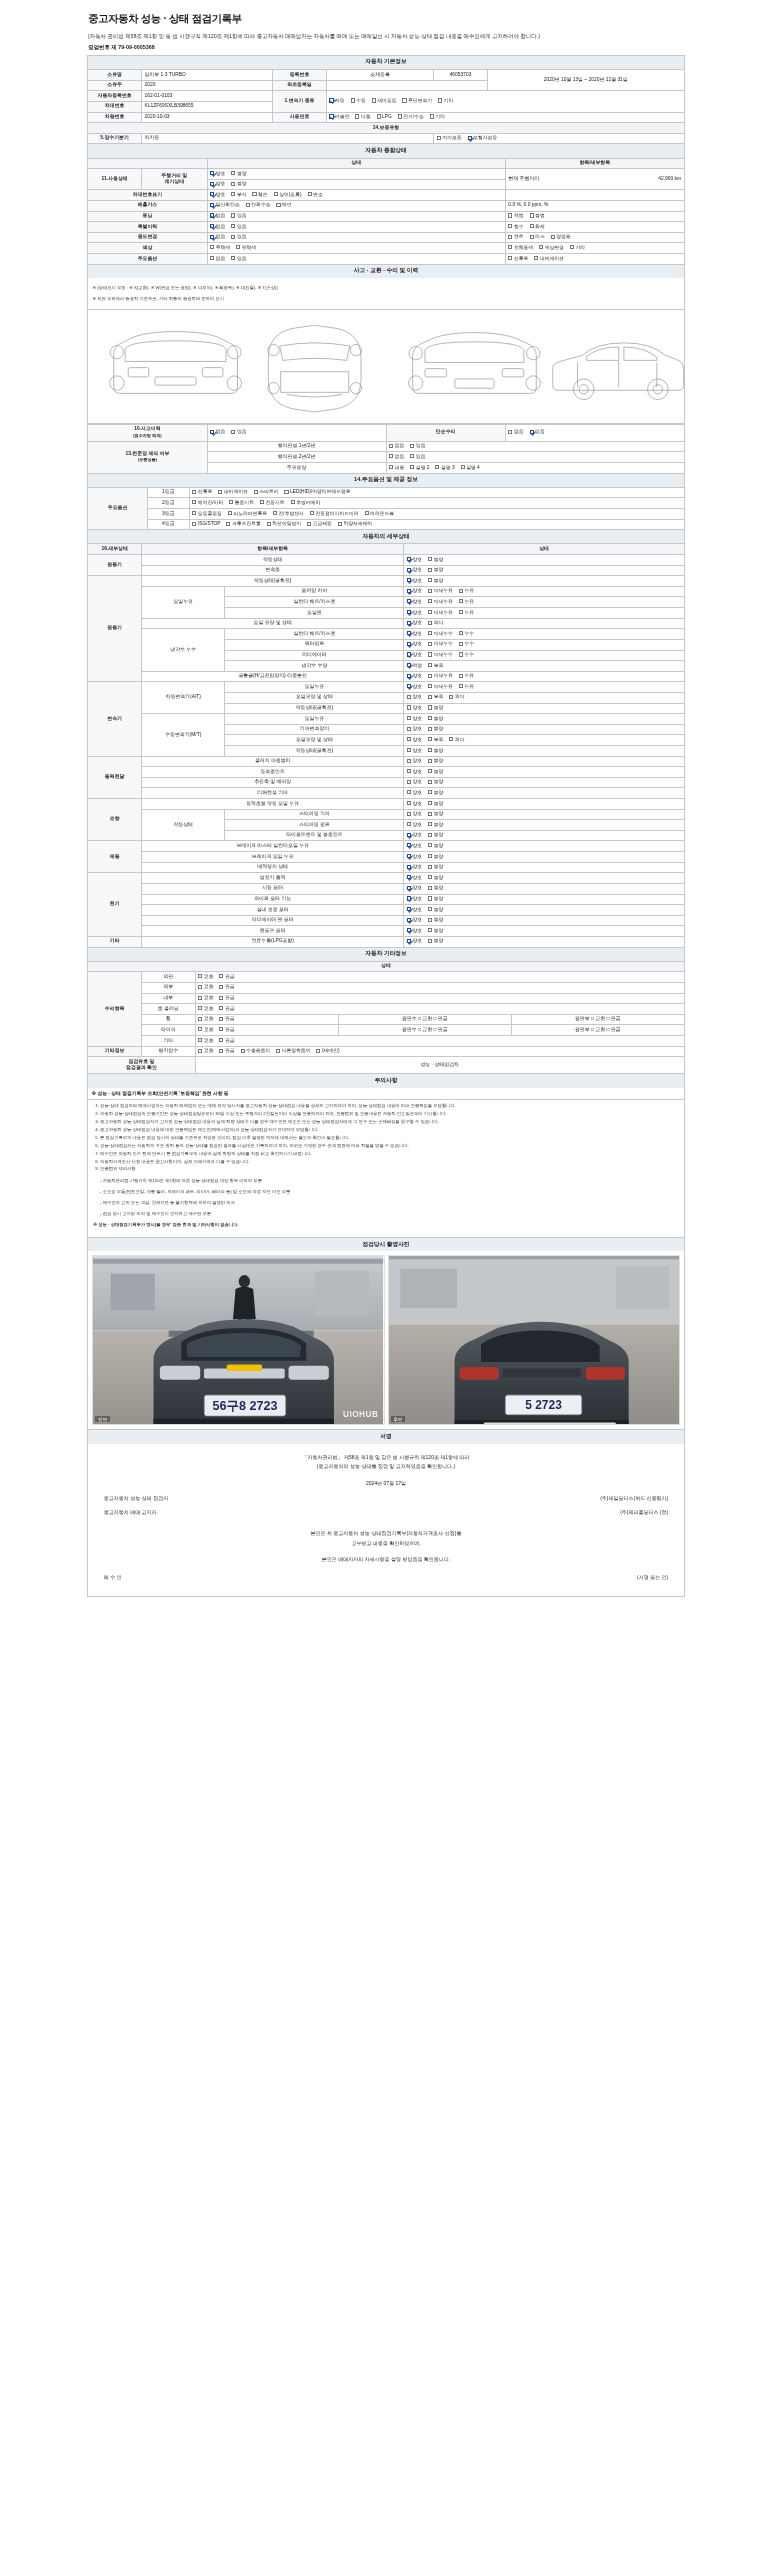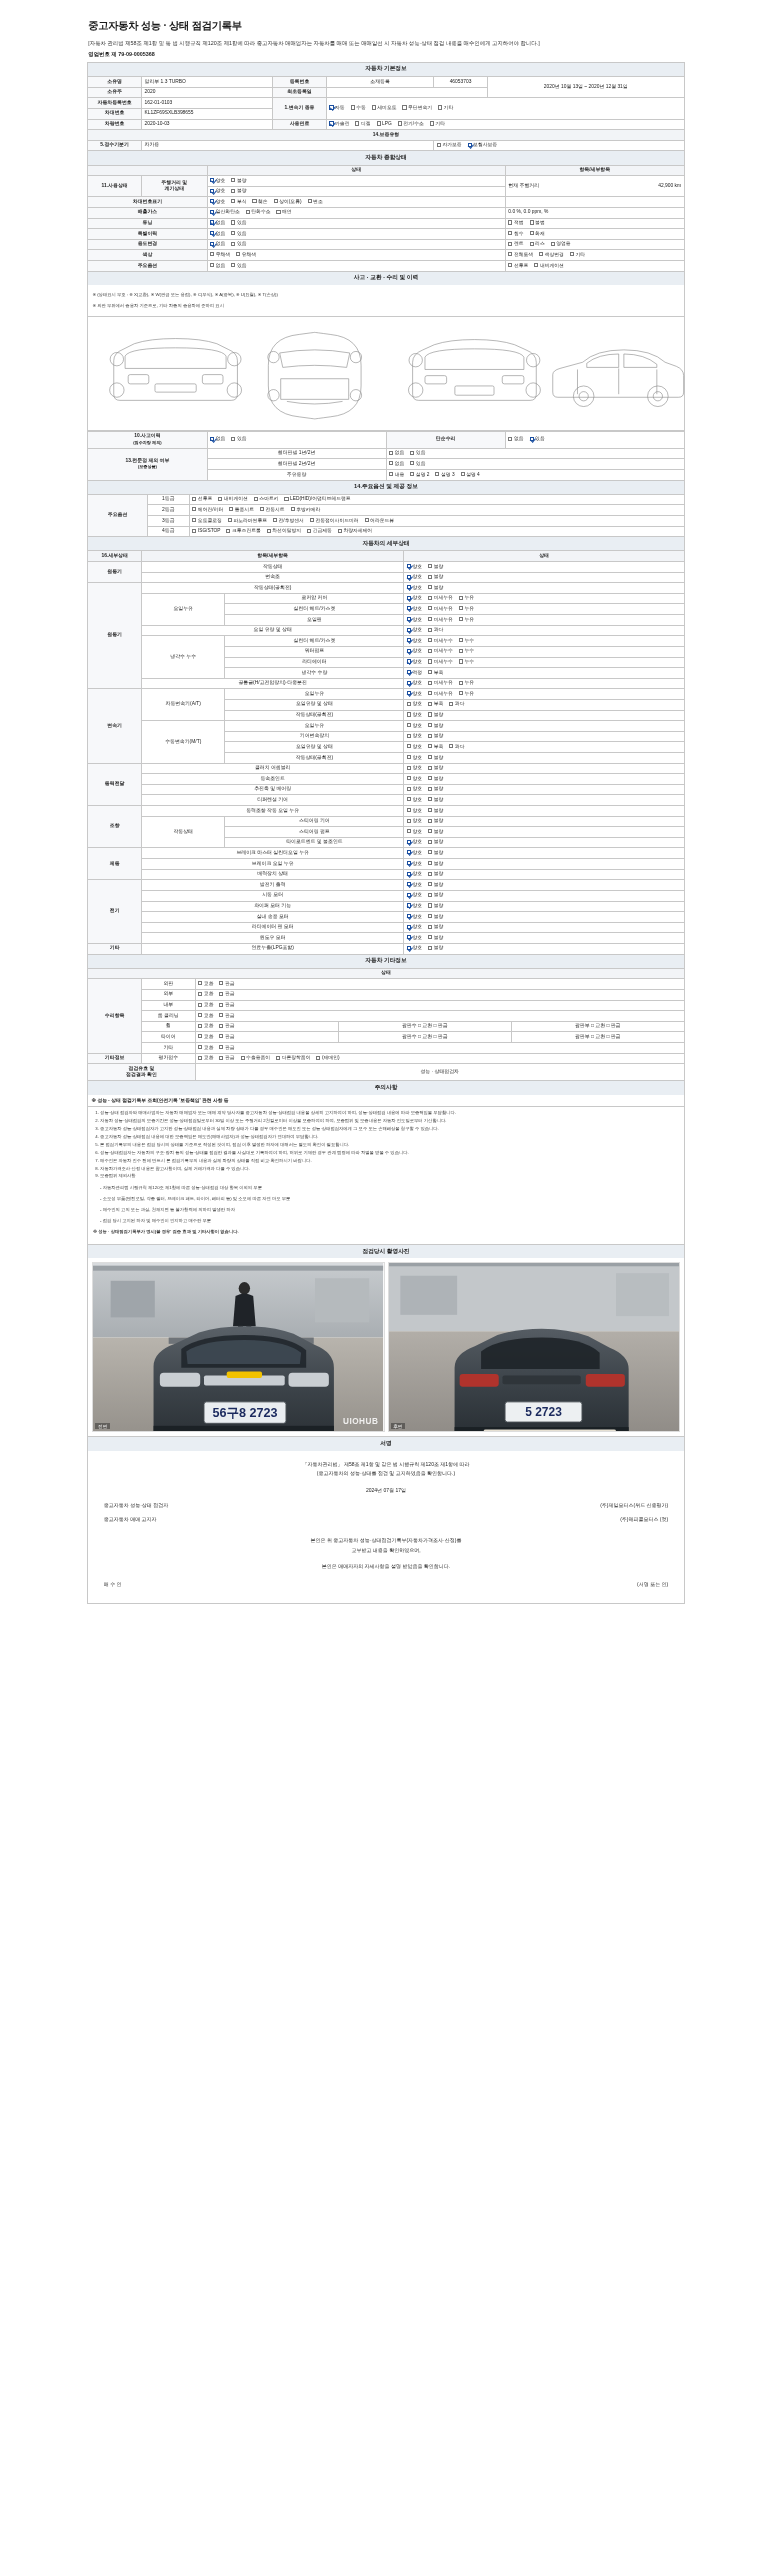--- a/index.html
+++ b/index.html
@@ -4,21 +4,21 @@
 <style>
   * { box-sizing: border-box; }
   html, body {
     margin: 0; padding: 0;
     background: #ffffff;
     font-family: "Liberation Sans", "DejaVu Sans", sans-serif;
     color: #1a1a1a;
   }
   .page {
     width: 620px;
-    margin: 7px auto;
+    margin: 0 auto;
     padding: 9.3px 11.3px 20.6px 11.3px;
   }
   .doc-title {
     font-size: 10.3px;
     font-weight: bold;
     letter-spacing: -0.3px;
     margin: 3.1px 0 5.2px 1px;
   }
   .intro {
     font-size: 5.4px;

